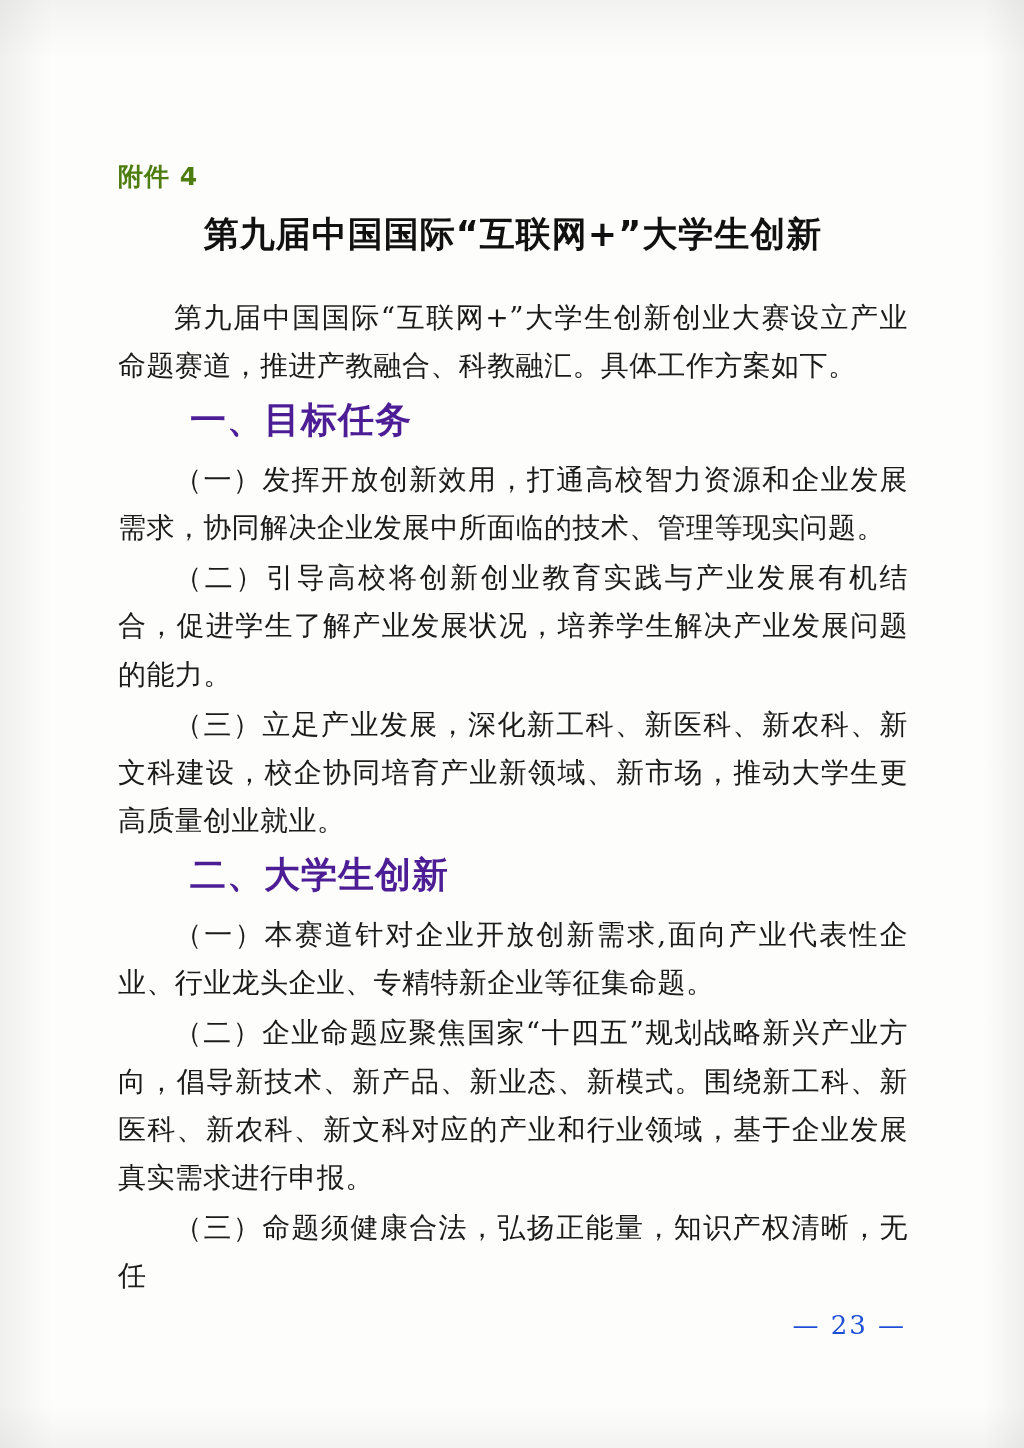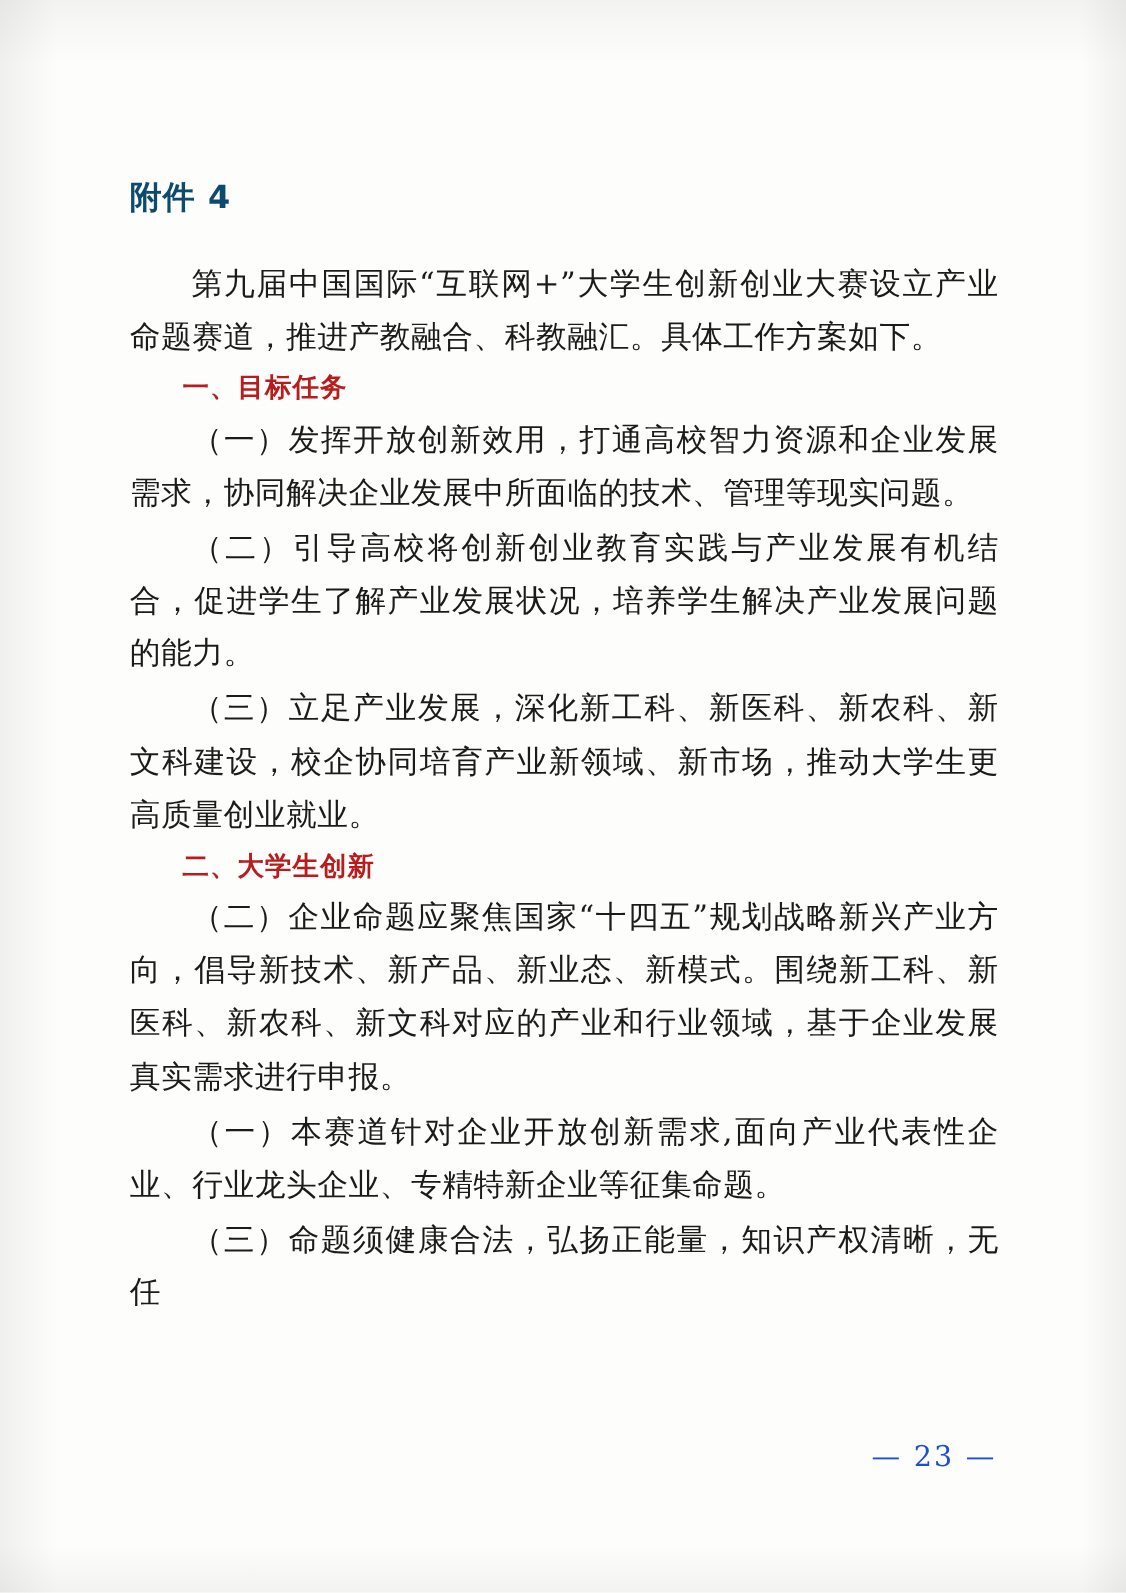--- a/index.html
+++ b/index.html
@@ -34,23 +34,23 @@
       linear-gradient(to top, rgba(120,120,120,0.08), rgba(255,255,255,0) 3%);
     pointer-events: none;
   }
   .content {
     position: absolute;
     left: 118px;
     top: 160px;
     width: 790px;
   }
   .attach-label {
-    font-size: 29px;
+    font-size: 25px;
     letter-spacing: 1px;
-    color: #0c4a6e;
+    color: #4d7c0f;
     margin-bottom: 16px;
     font-family: "DejaVu Sans", "Liberation Sans", sans-serif;
     font-weight: 600;
   }
   .doc-title {
     text-align: center;
     font-size: 35px;
     font-weight: 700;
     line-height: 1.45;
     color: #111111;
@@ -65,28 +65,28 @@
     font-size: 28px;
     line-height: 1.72;
     margin: 0 0 2px 0;
     text-align: justify;
     text-justify: inter-ideograph;
     text-indent: 2em;
     color: #1b1b1b;
     letter-spacing: 0.4px;
   }
   p.section-head {
-    font-size: 24px;
+    font-size: 36px;
     line-height: 1.72;
     margin: 0 0 2px 0;
     text-indent: 2em;
     font-weight: 700;
-    color: #b91c1c;
+    color: #4c1d95;
     letter-spacing: 1px;
-    font-family: Liberation Sans, sans-serif;
+    font-family: Liberation Mono, monospace;
   }
   .page-number {
     position: absolute;
     right: 118px;
     bottom: 108px;
     font-size: 26px;
     color: #1d4ed8;
     font-family: "DejaVu Serif", "Liberation Serif", serif;
     letter-spacing: 2px;
     text-align: right;
@@ -94,36 +94,37 @@
 </style>
 </head>
 <body>
 
 <div class="page">
   <div class="content">
 
     <div class="attach-label">附件 4</div>
 
     <h1 class="doc-title">
+      <span class="line">第九届中国国际“互联网+”大学生创新</span>
     </h1>
 
     <p class="body-text">第九届中国国际“互联网+”大学生创新创业大赛设立产业命题赛道，推进产教融合、科教融汇。具体工作方案如下。</p>
 
     <p class="section-head">一、目标任务</p>
 
     <p class="body-text">（一）发挥开放创新效用，打通高校智力资源和企业发展需求，协同解决企业发展中所面临的技术、管理等现实问题。</p>
 
     <p class="body-text">（二）引导高校将创新创业教育实践与产业发展有机结合，促进学生了解产业发展状况，培养学生解决产业发展问题的能力。</p>
 
     <p class="body-text">（三）立足产业发展，深化新工科、新医科、新农科、新文科建设，校企协同培育产业新领域、新市场，推动大学生更高质量创业就业。</p>
 
     <p class="section-head">二、大学生创新</p>
 
+    <p class="body-text">（一）本赛道针对企业开放创新需求,面向产业代表性企业、行业龙头企业、专精特新企业等征集命题。</p>
+
     <p class="body-text">（二）企业命题应聚焦国家“十四五”规划战略新兴产业方向，倡导新技术、新产品、新业态、新模式。围绕新工科、新医科、新农科、新文科对应的产业和行业领域，基于企业发展真实需求进行申报。</p>
-
-    <p class="body-text">（一）本赛道针对企业开放创新需求,面向产业代表性企业、行业龙头企业、专精特新企业等征集命题。</p>
 
     <p class="body-text">（三）命题须健康合法，弘扬正能量，知识产权清晰，无任</p>
 
   </div>
 
   <div class="page-number">— 23 —</div>
 </div>
 
 </body></html>

